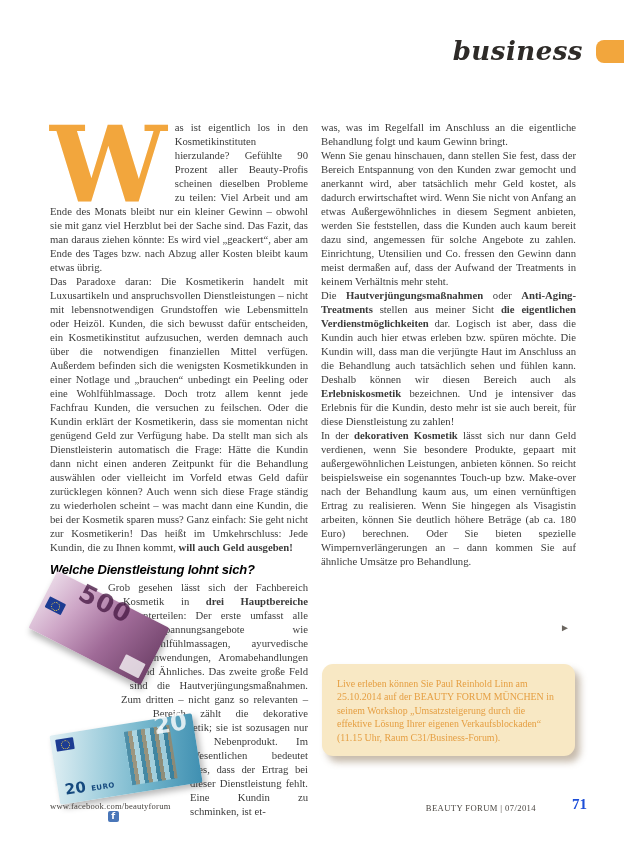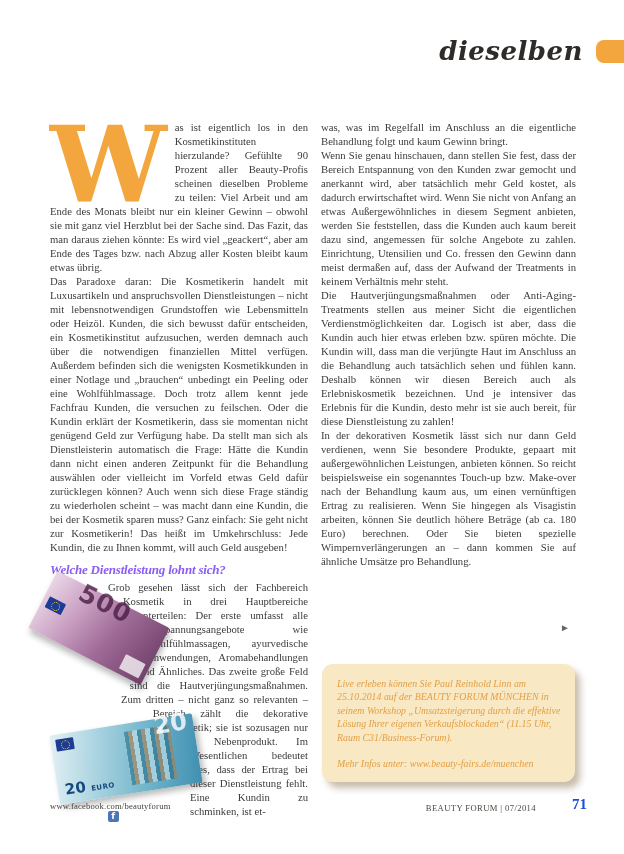--- a/index.html
+++ b/index.html
@@ -11,27 +11,27 @@
   .section{font-family:"DejaVu Serif", serif;font-style:italic;font-weight:bold;
            font-size:26px;color:#2e2b28;letter-spacing:.5px;}
   .tab{width:28px;height:23px;margin-left:13px;background:var(--accent);
        border-radius:8px 0 0 8px;}
 
   
   .col{position:absolute;top:120px;font-size:10.7px;line-height:14px;text-align:justify;}
   .col p{margin:0;}
   .col1{left:50px;width:258px;height:692px;}
   .col2{left:321px;width:255px;height:535px;overflow:hidden;}
-  .b{font-weight:normal;}
+  .b{font-weight:bold;}
 
   .dropcap{float:left;font-family:"DejaVu Serif", serif;font-weight:bold;
            font-size:104px;line-height:78px;padding:6px 8px 0 0;color:var(--accent);}
 
-  .subhead{font-family:Liberation Serif, serif;font-style:italic;font-weight:bold;
-           font-size:13px;color:#8b5cf6;margin:9px 0 3px 0;letter-spacing:-.2px;}
+  .subhead{font-family:Liberation Sans, sans-serif;font-style:italic;font-weight:bold;
+           font-size:13px;color:#000000;margin:9px 0 3px 0;letter-spacing:-.2px;}
 
   
   .float{display:block;position:relative;}
   .f500{float:left;width:96px;height:118px;margin-top:14px;shape-margin:7px;
         shape-outside:polygon(0 0,46% 8%,100% 45%,52% 100%,0 100%);}
   .f20{float:left;clear:left;width:140px;height:92px;margin-top:4px;shape-margin:7px;
        shape-outside:polygon(0 0,60% 0,100% 55%,100% 100%,0 100%);}
   .note{position:absolute;display:block;border-radius:2px;
         box-shadow:3px 4px 6px rgba(0,0,0,.28);}
   .n500{left:-14px;top:2px;width:126px;height:64px;transform:rotate(27deg);
@@ -55,40 +55,40 @@
         background:repeating-linear-gradient(90deg,#1e6482 0 4px,#b3763c 4px 8px,#cfe8ee 8px 13px);}
 
   
   .arrow{position:absolute;left:560px;top:622px;font-size:10px;color:#6b6660;}
 
   
   .infobox{position:absolute;left:322px;top:664px;width:253px;box-sizing:border-box;
         padding:13px 14px 12px 15px;background:var(--boxbg);border-radius:11px;
         box-shadow:5px 6px 7px rgba(130,105,70,.45);
         font-size:9.9px;line-height:13.4px;color:var(--boxtext);}
-  .infobox p{margin:0;font-style:italic;}
+  .infobox p{margin:0;}
   .infobox .more{margin-top:13px;}
 
   
   .footer-left{position:absolute;left:50px;top:801px;display:flex;align-items:center;
         font-size:8.6px;color:#45413d;letter-spacing:.2px;flex-direction:column;}
   .fb-icon{display:inline-flex;width:11px;height:11px;margin-left:6px;background:var(--fbblue);
         border-radius:2px;color:#fff;font-family:"DejaVu Sans", sans-serif;font-weight:bold;
         font-size:9px;align-items:center;justify-content:center;line-height:1;}
   .footer-issue{position:absolute;right:88px;top:803px;font-size:8.6px;color:#4c4843;
         letter-spacing:.4px;padding-left:28px;}
   .footer-page{position:absolute;right:37px;top:796px;font-size:15px;font-weight:bold;color:#1d4ed8;}
 </style>
 </head>
 <body>
 
 <div class="page">
 
   <div class="header">
-    <span class="section">dieselben</span>
+    <span class="section">business</span>
     <span class="tab"></span>
   </div>
 
   <div class="col col1">
     <p><span class="dropcap">W</span><span>as ist eigentlich los in den Kosmetikinstituten hierzulande? Gefühlte 90 Prozent aller Beauty-Profis scheinen dieselben Probleme zu teilen: Viel Arbeit und am Ende des Monats bleibt nur ein kleiner Gewinn – obwohl sie mit ganz viel Herzblut bei der Sache sind. Das Fazit, das man daraus ziehen könnte: Es wird viel „geackert“, aber am Ende des Tages bzw. nach Abzug aller Kosten bleibt kaum etwas übrig.</span></p>
     <p><span>Das Paradoxe daran: Die Kosmetikerin handelt mit Luxusartikeln und anspruchsvollen Dienstleistungen – nicht mit lebensnotwendigen Grundstoffen wie Lebensmitteln oder Heizöl. Kunden, die sich bewusst dafür entscheiden, ein Kosmetikinstitut aufzusuchen, werden demnach auch über die notwendigen finanziellen Mittel verfügen. Außerdem befinden sich die wenigsten Kosmetikkunden in einer Notlage und „brauchen“ unbedingt ein Peeling oder eine Wohlfühlmassage. Doch trotz allem kennt jede Fachfrau Kunden, die versuchen zu feilschen. Oder die Kundin erklärt der Kosmetikerin, dass sie momentan nicht genügend Geld zur Verfügung habe. Da stellt man sich als Dienstleisterin automatisch die Frage: Hätte die Kundin dann nicht einen anderen Zeitpunkt für die Behandlung auswählen oder vielleicht im Vorfeld etwas Geld dafür zurücklegen können? Auch wenn sich diese Frage ständig zu wiederholen scheint – was macht dann eine Kundin, die bei der Kosmetik sparen muss? Ganz einfach: Sie geht nicht zur Kosmetikerin! Das heißt im Umkehrschluss: Jede Kundin, die zu Ihnen kommt, </span><span class="b">will auch Geld ausgeben!</span></p>
     <h2 class="subhead">Welche Dienstleistung lohnt sich?</h2>
     <p>
       <span class="float f500">
         <span class="note n500">
@@ -117,21 +117,20 @@
     <p>was, was im Regelfall im Anschluss an die eigentliche Behandlung folgt und kaum Gewinn bringt.</p>
     <p>Wenn Sie genau hinschauen, dann stellen Sie fest, dass der Bereich Entspannung von den Kunden zwar gemocht und anerkannt wird, aber tatsächlich mehr Geld kostet, als dadurch erwirtschaftet wird. Wenn Sie nicht von Anfang an etwas Außergewöhnliches in diesem Segment anbieten, werden Sie feststellen, dass die Kunden auch kaum bereit dazu sind, angemessen für solche Angebote zu zahlen. Einrichtung, Utensilien und Co. fressen den Gewinn dann meist dermaßen auf, dass der Aufwand der Treatments in keinem Verhältnis mehr steht.</p>
     <p><span>Die </span><span class="b">Hautverjüngungsmaßnahmen</span><span> oder </span><span class="b">Anti-Aging-Treatments</span><span> stellen aus meiner Sicht </span><span class="b">die eigentlichen Verdienstmöglichkeiten</span><span> dar. Logisch ist aber, dass die Kundin auch hier etwas erleben bzw. spüren möchte. Die Kundin will, dass man die verjüngte Haut im Anschluss an die Behandlung auch tatsächlich sehen und fühlen kann. Deshalb können wir diesen Bereich auch als </span><span class="b">Erlebniskosmetik</span><span> bezeichnen. Und je intensiver das Erlebnis für die Kundin, desto mehr ist sie auch bereit, für diese Dienstleistung zu zahlen!</span></p>
     <p><span>In der </span><span class="b">dekorativen Kosmetik</span><span> lässt sich nur dann Geld verdienen, wenn Sie besondere Produkte, gepaart mit außergewöhnlichen Leistungen, anbieten können. So reicht beispielsweise ein sogenanntes Touch-up bzw. Make-over nach der Behandlung kaum aus, um einen vernünftigen Ertrag zu realisieren. Wenn Sie hingegen als Visagistin arbeiten, können Sie deutlich höhere Beträge (ab ca. 180 Euro) berechnen. Oder Sie bieten spezielle Wimpernverlängerungen an – dann kommen Sie auf ähnliche Umsätze pro Behandlung.</span></p>
   </div>
 
   <div class="arrow">►</div>
 
   <div class="infobox">
     <p>Live erleben können Sie Paul Reinhold Linn am 25.10.2014 auf der BEAUTY FORUM MÜNCHEN in seinem Workshop „Umsatzsteigerung durch die effektive Lösung Ihrer eigenen Verkaufsblockaden“ (11.15 Uhr, Raum C31/Business-Forum).</p>
-    <p class="more">Mehr Infos unter: www.beauty-fairs.de/muenchen</p>
   </div>
 
   <div class="footer-left">
     <span>www.facebook.com/beautyforum</span>
     <span class="fb-icon">f</span>
   </div>
   <div class="footer-issue">BEAUTY FORUM | 07/2014</div>
   <div class="footer-page">71</div>
 
 </div>

